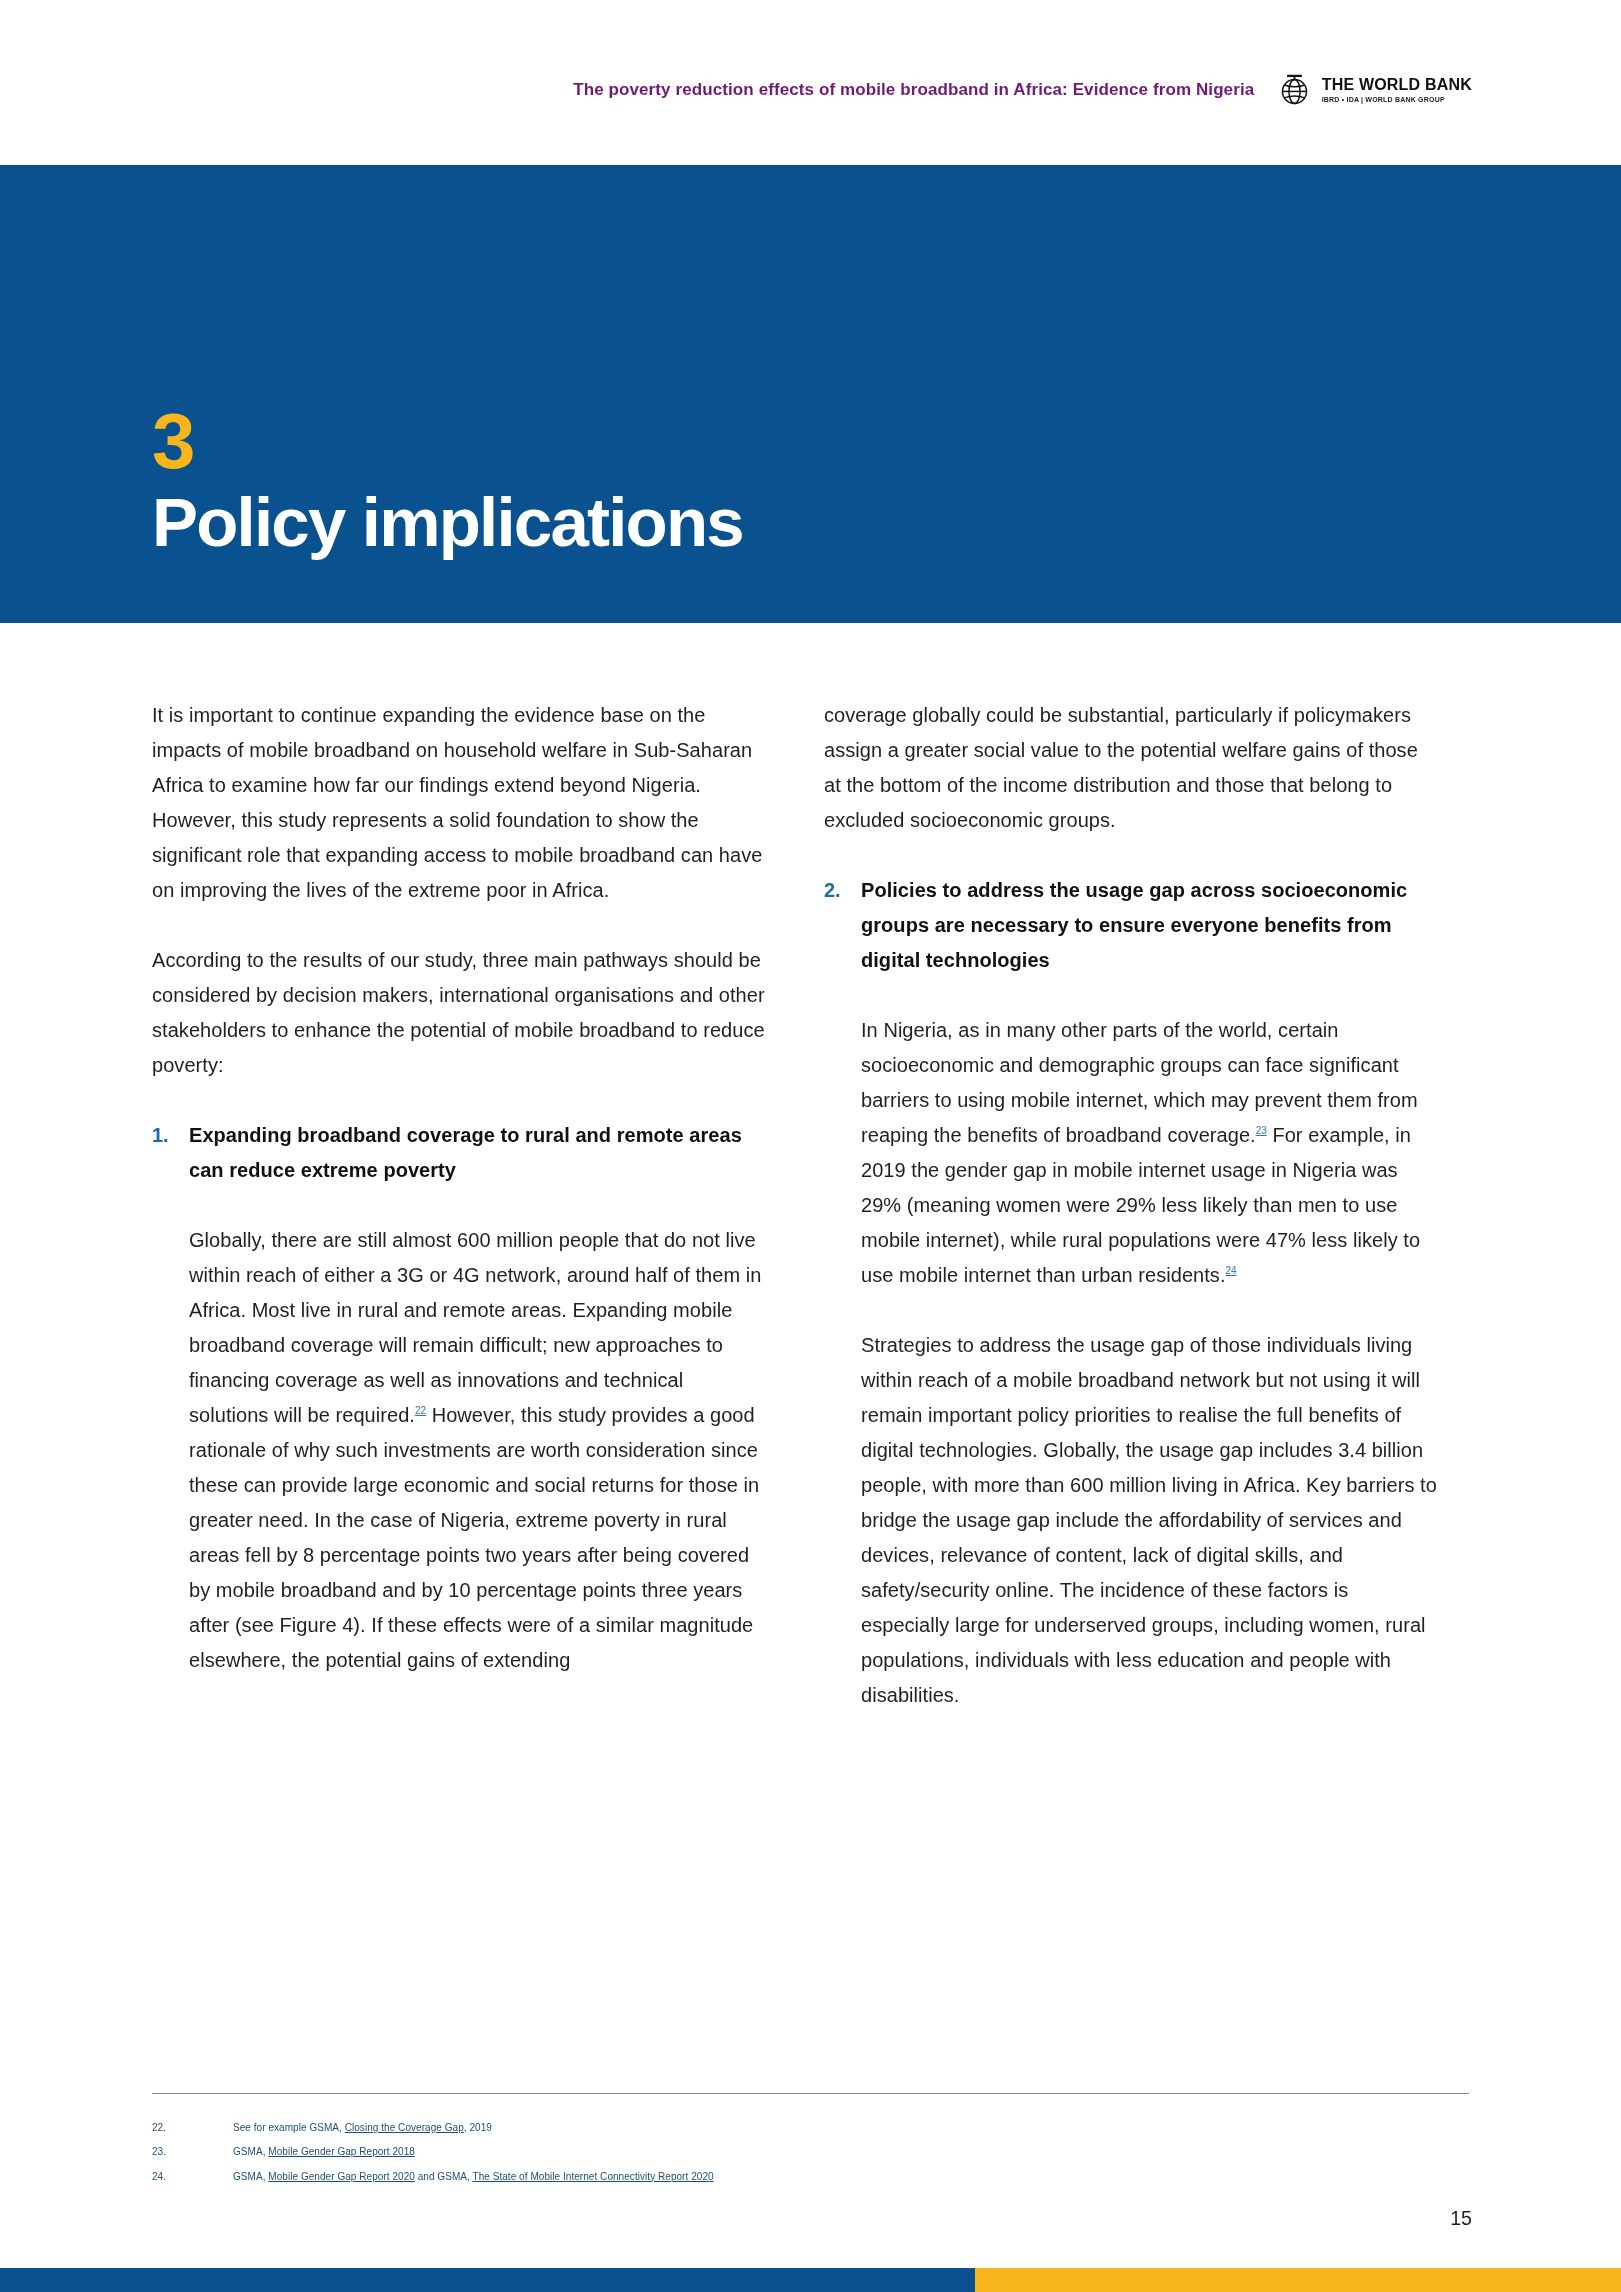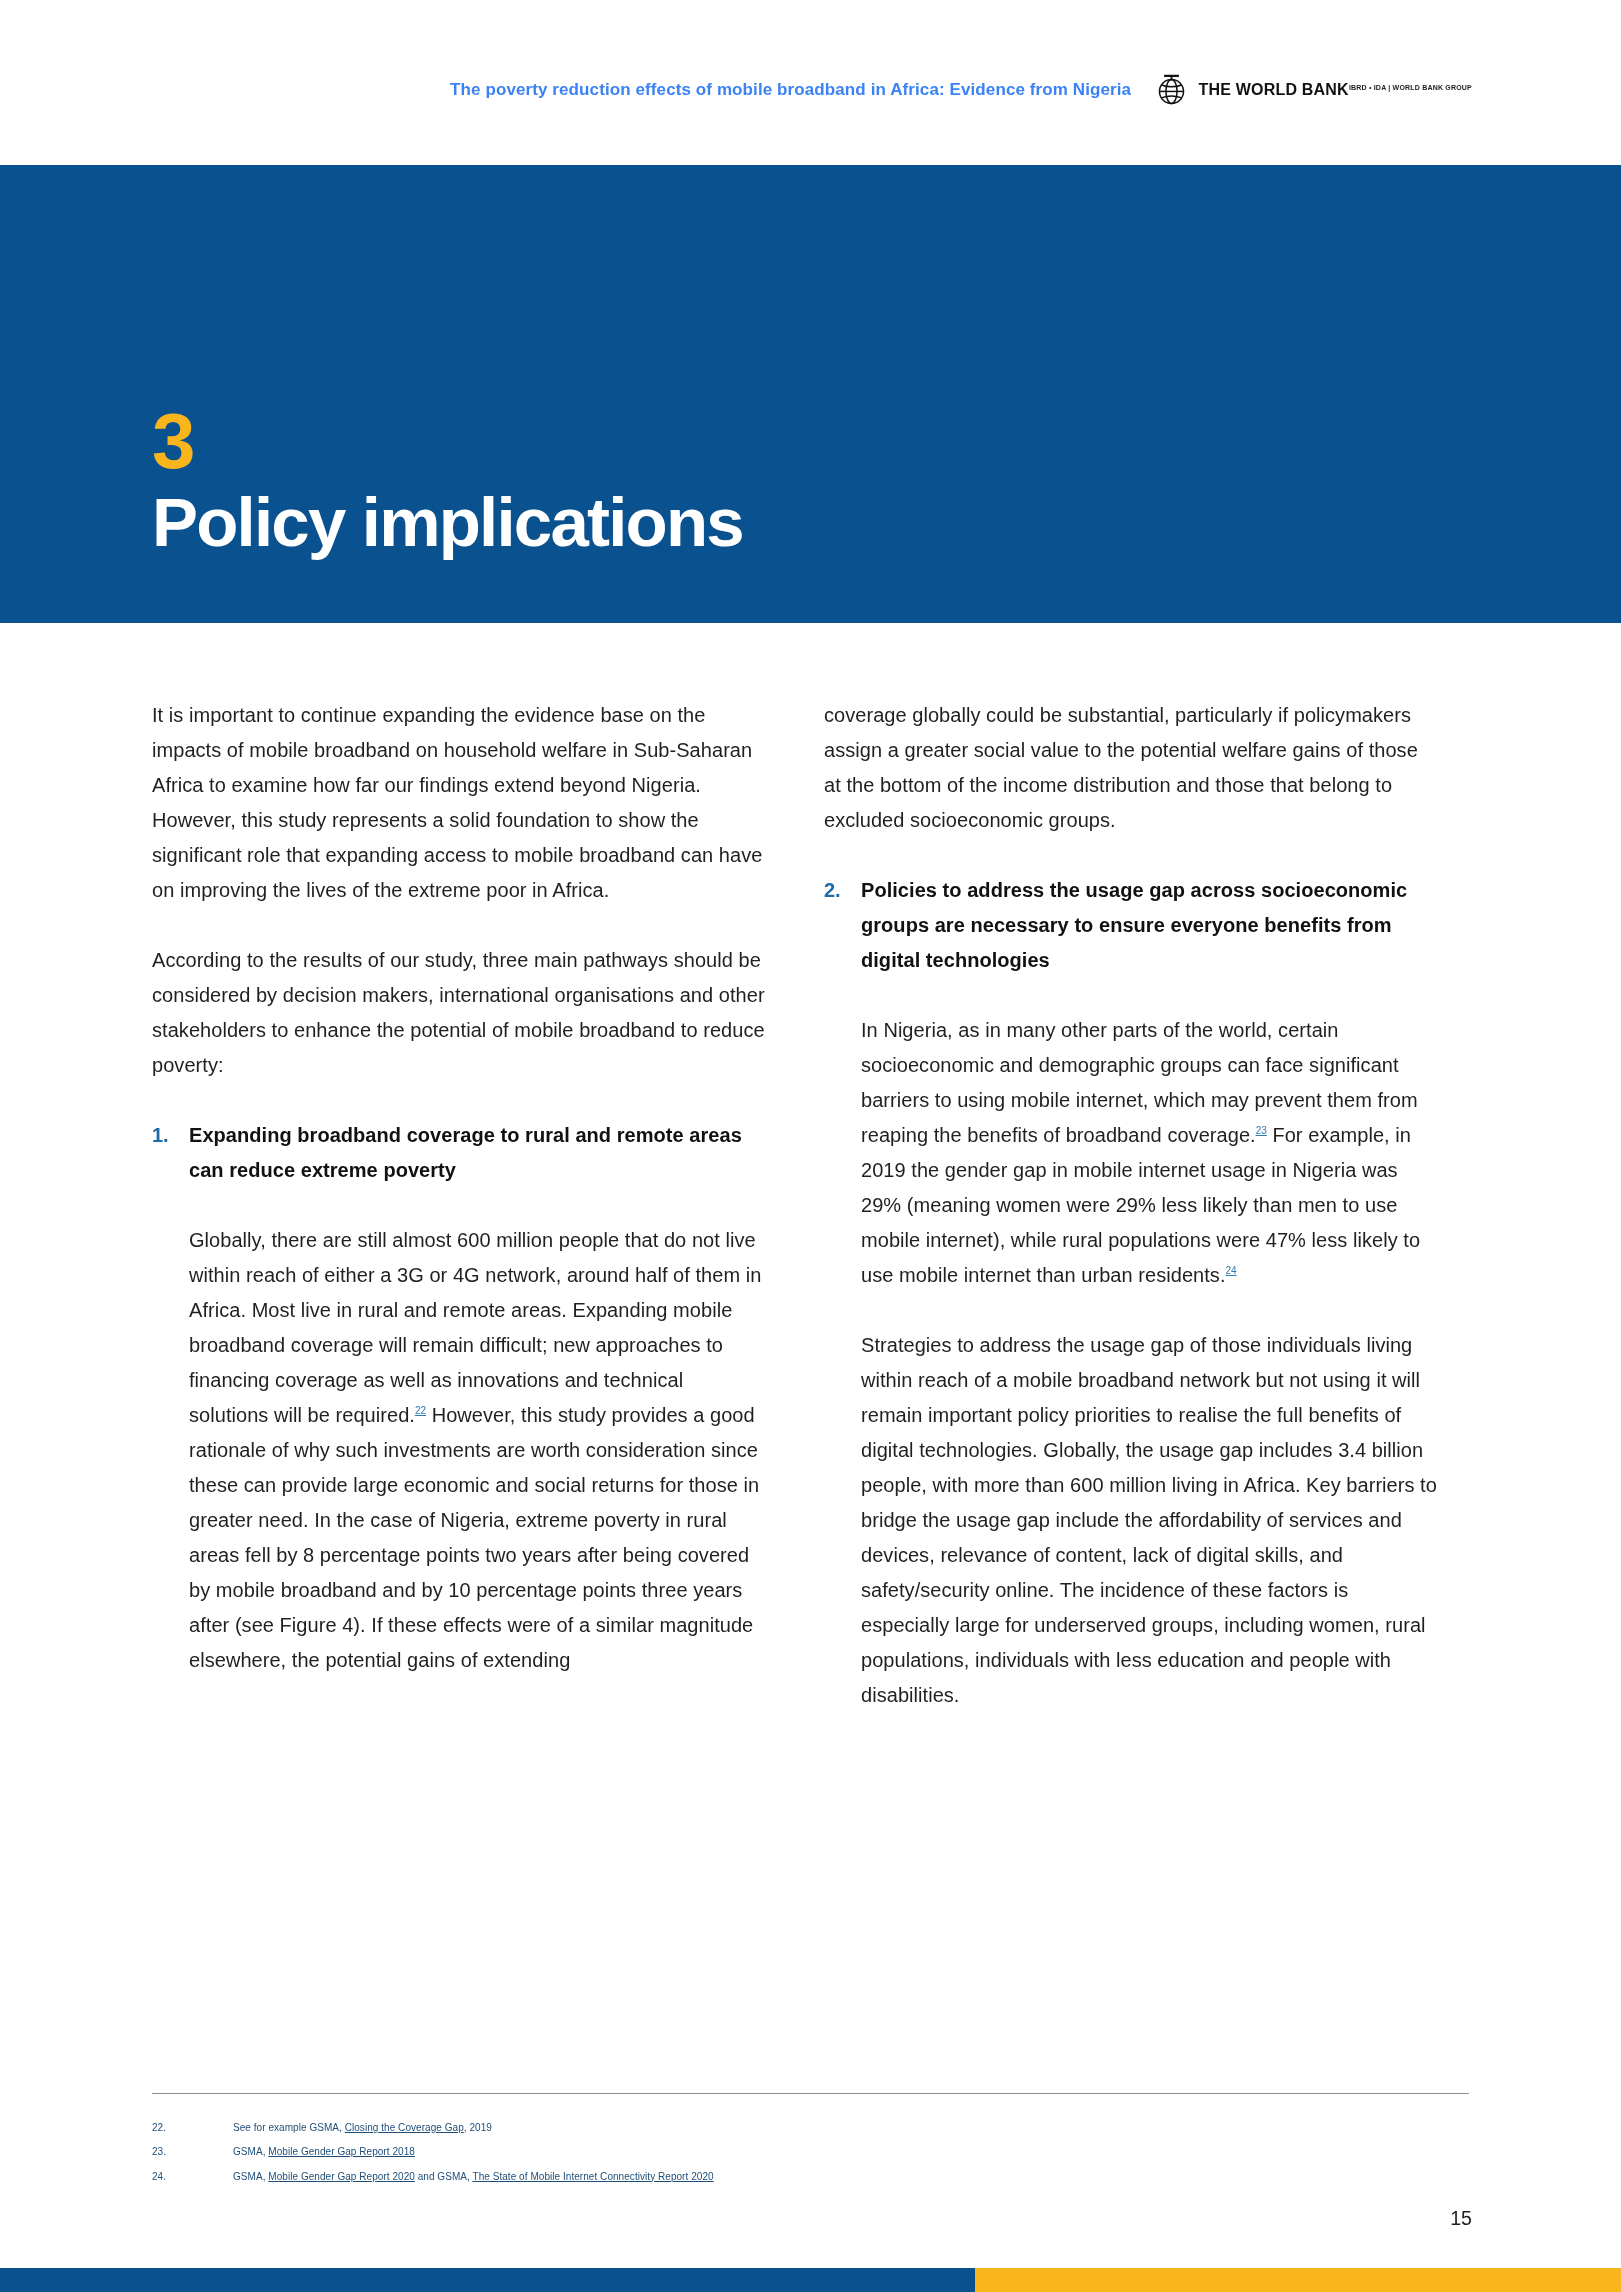--- a/index.html
+++ b/index.html
@@ -22,34 +22,34 @@
     top: 0; left: 0; right: 0;
     height: 165px;
     display: flex;
     align-items: center;
     justify-content: flex-end;
     padding-right: 149px;
   }
   .header-title {
     font-size: 17px;
     font-weight: bold;
-    color: #3b82f6;
+    color: #701a75;
     letter-spacing: 0.1px;
     white-space: nowrap;
     margin-right: 21.6px;
     margin-top: 15.7px;
   }
   .wb-logo {
     display: flex;
     align-items: center;
     gap: 8.8px;
     margin-top: 15.7px;
   }
   .wb-globe { width: 37px; height: 37px; display: block; }
-  .wb-logo-text { display: flex; flex-direction: row; justify-content: center; }
+  .wb-logo-text { display: flex; flex-direction: column; justify-content: center; }
   .wb-logo-main {
     font-size: 16px;
     font-weight: bold;
     color: #111111;
     letter-spacing: 0.2px;
     line-height: 1.05;
     white-space: nowrap;
   }
   .wb-logo-sub {
     font-size: 7px;

